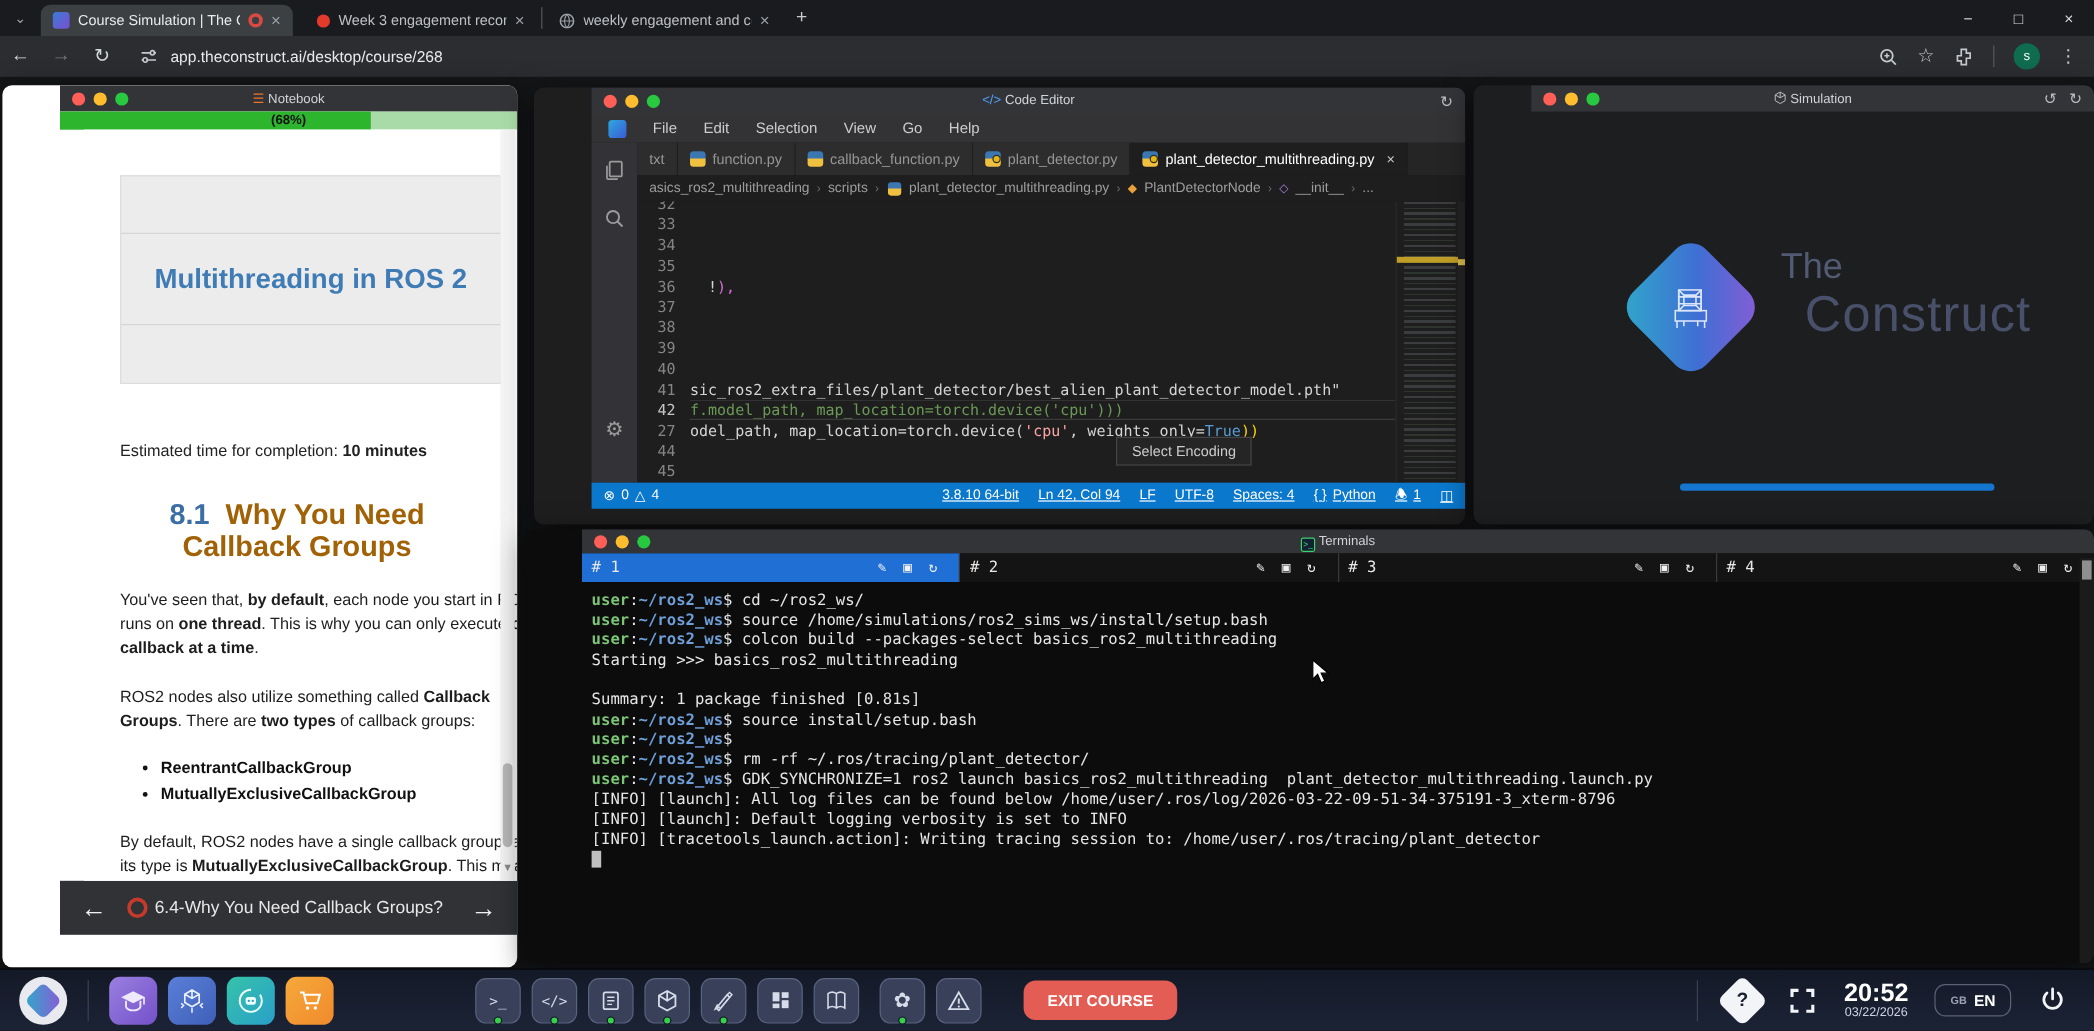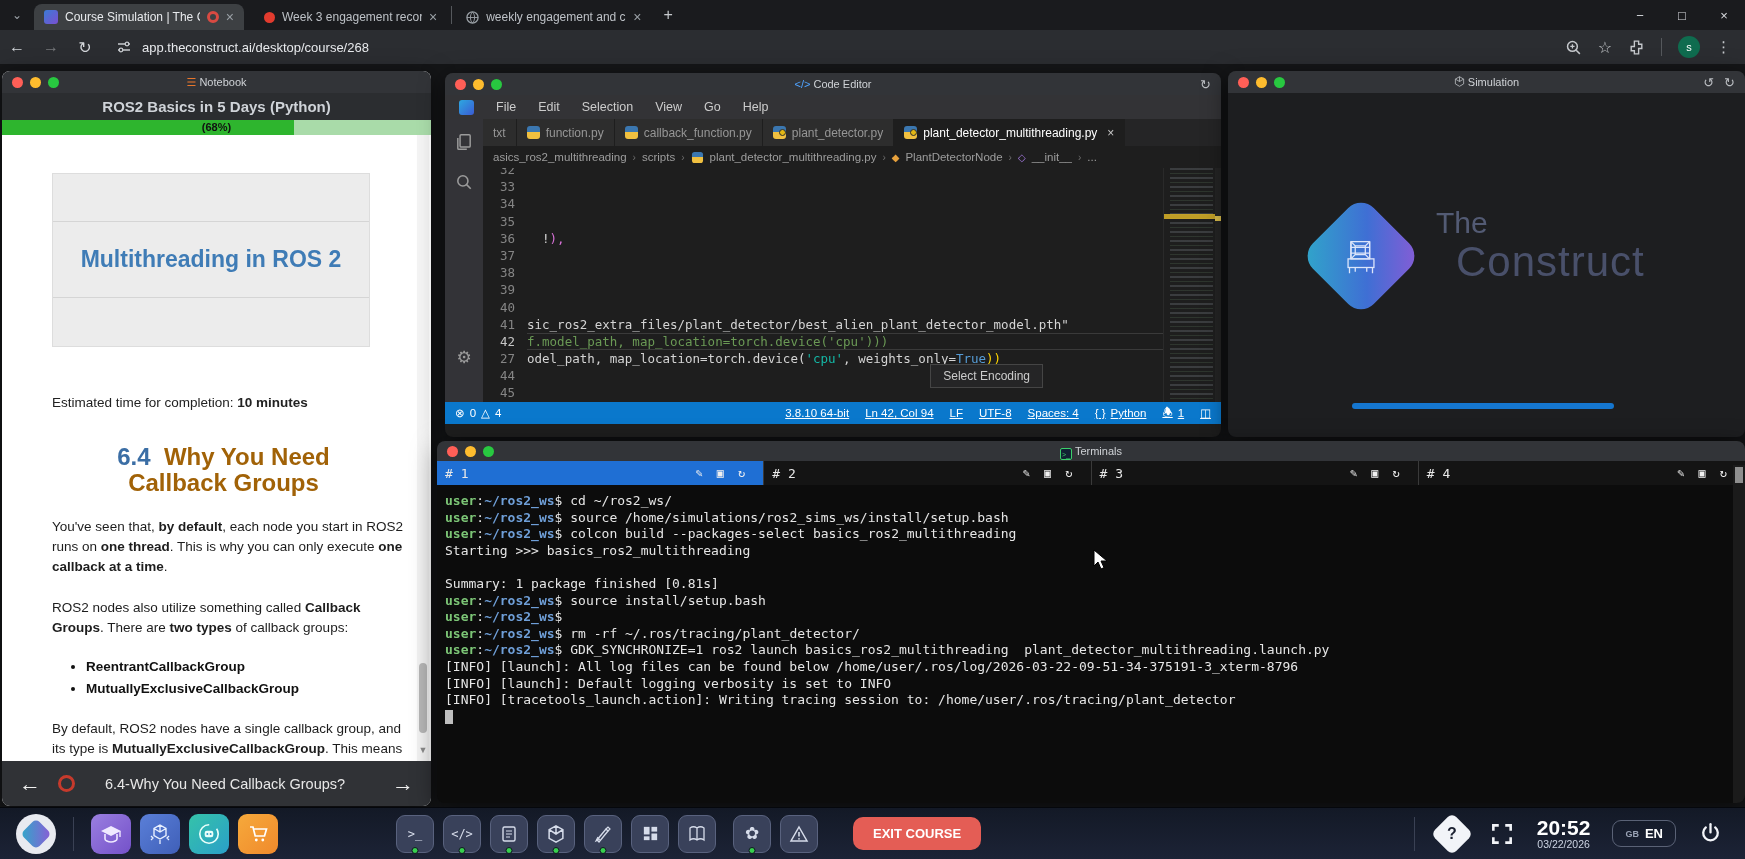--- a/index.html
+++ b/index.html
@@ -21,21 +21,21 @@
   .winctl span { width:42px; height:30px; display:flex; align-items:center; justify-content:center; color:#dadce0; font-size:13px; }
   #addrbar { left:0; top:30px; width:1745px; height:34px; background:#2b2d31; display:flex; align-items:center; color:#c6c9cd; }
   #addrbar .navic { width:34px; text-align:center; font-size:16px; color:#d3d6da; }
   #addrbar .dim { color:#77797c; }
   .urltext { font-size:13px; color:#e8eaed; margin-left:10px; }
   .rowicons { margin-left:auto; display:flex; align-items:center; gap:16px; padding-right:14px; }
   .avatar { width:22px; height:22px; border-radius:50%; background:#0f6c4f; color:#fff; font-size:11px; display:flex; align-items:center; justify-content:center; }
   .vsep { width:1px; height:18px; background:#55585c; }
 
   
-  .window { position:absolute; border-radius:8px; box-shadow:0 6px 24px rgba(0,0,0,.55); overflow:hidden; }
+  .window { position:absolute; border-radius:8px; box-shadow:0 6px 24px rgba(0,0,0,.55); overflow:hidden;padding-left:48px; }
   .titlebar { height:22px; background:#323438; display:flex; align-items:center; position:relative; }
   .lights { display:flex; gap:7px; margin-left:10px; }
   .lights i { width:11px; height:11px; border-radius:50%; display:block; }
   .l-red{background:#ff5f57;} .l-yel{background:#febc2e;} .l-grn{background:#28c840;}
   .wtitle { position:absolute; left:0; right:0; text-align:center; font-size:11px; color:#cfd2d6; pointer-events:none; }
   .titlebar .right { margin-left:auto; margin-right:10px; display:flex; gap:10px; color:#b9bcc0; font-size:13px; z-index:2; }
 
   
   #notebook { left:2px; top:71px; width:429px; height:735px; background:#fff; }
   #nb-course { background:#2b2d30; height:27px; display:flex; align-items:center; justify-content:center; font-size:15px; font-weight:bold; color:#cfd3d8; }
@@ -84,21 +84,21 @@
   #ed-crumbs .sep { color:#6d6d6d; font-size:10px; }
   .ic-class { color:#e8a13c; font-size:10px; }
   .ic-method { color:#a57ae0; font-size:10px; }
   #ed-editor { flex:1; display:flex; position:relative; overflow:hidden; background:#1e1e1e; }
   #editor-gutter { width:44px; text-align:right; padding-right:12px; color:#858585; font-family:"DejaVu Sans Mono", monospace; font-size:12.5px; margin-top:-7px; }
   #editor-gutter .ln { height:17.2px; line-height:17.2px; }
   #editor-gutter .ln.cur { color:#c6c6c6; }
   #editor-code { flex:1; font-family:"DejaVu Sans Mono", monospace; font-size:12.5px; color:#d4d4d4; margin-top:-7px; overflow:hidden; }
   #editor-code .cl { height:17.2px; line-height:17.2px; white-space:pre; }
   #editor-code .cl.cur { box-shadow:inset 0 1px 0 #3a3a3a, inset 0 -1px 0 #3a3a3a; }
-  .tk-cmt{color:#6a9955;} .tk-str{color:#14b8a6;} .tk-kw{color:#569cd6;}
+  .tk-cmt{color:#6a9955;} .tk-str{color:#fca5a5;} .tk-kw{color:#569cd6;}
   .tk-gold{color:#ffd602;} .tk-mag{color:#d670d6;} .tk-plain{color:#d4d4d4;}
   #ed-minimap { width:58px; background:#1e1e1e; border-left:1px solid #2a2a2a; position:relative; }
   #ed-minimap .mm { position:absolute; left:6px; right:8px; top:0; height:100%;
     background:repeating-linear-gradient(180deg, rgba(160,170,180,.22) 0 2px, transparent 2px 5px, rgba(120,160,120,.18) 5px 6px, transparent 6px 9px); }
   #ed-minimap .sel { position:absolute; left:0; right:0; top:46px; height:5px; background:rgba(220,180,40,.85); }
   #ed-ruler { position:absolute; right:0; top:0; width:6px; height:100%; background:#242424; }
   #ed-ruler .mark { position:absolute; right:0; width:6px; height:5px; background:#d7ba4a; top:48px; }
   #ed-tooltip { position:absolute; right:178px; bottom:14px; background:#252526; border:1px solid #454545; color:#cccccc; font-size:12px; padding:4px 12px; z-index:5; }
   #ed-status { height:22px; background:#0a78cc; display:flex; align-items:center; color:#fff; font-size:11.5px; padding:0 10px; gap:14px; }
   #ed-status .grp { display:flex; align-items:center; gap:5px; }
@@ -218,36 +218,35 @@
 
   <div id="notebook" class="window">
     <div class="titlebar">
       <div class="lights">
           <i class="l-red"></i>
           <i class="l-yel"></i>
           <i class="l-grn"></i>
         </div>
       <div class="wtitle"><span style="color:#e8762c;">☰</span> <span>Notebook</span></div>
     </div>
-    <div id="nb-course">ROS2 Basics in 5 Days (Python)</div>
     <div id="nb-progress">
       <div class="fill" style="width:68%;"></div>
       <div class="lbl">(68%)</div>
     </div>
     <div id="nb-content">
       <div id="nb-card">
         <div class="sec"></div>
         <div class="mid">
             <h2>Multithreading in ROS 2</h2>
           </div>
         <div class="sec"></div>
       </div>
       <div class="nb-esttime"><span>Estimated time for completion: </span><b>10 minutes</b></div>
       <div class="nb-h64">
-        <span class="num">6.4</span>&nbsp;&nbsp;<span class="txt">Why You Need</span><br>
+        <span class="num">8.1</span>&nbsp;&nbsp;<span class="txt">Why You Need</span><br>
         <span class="txt">Callback Groups</span>
       </div>
       <p class="nb-p"><span>You've seen that, </span><b>by default</b><span>, each node you start in ROS2 runs on </span><b>one thread</b><span>. This is why you can only execute </span><b>one callback at a time</b><span>.</span></p>
       <p class="nb-p"><span>ROS2 nodes also utilize something called </span><b>Callback Groups</b><span>. There are </span><b>two types</b><span> of callback groups:</span></p>
       <ul class="nb-ul">
         <li>ReentrantCallbackGroup</li>
         <li>MutuallyExclusiveCallbackGroup</li>
       </ul>
       <p class="nb-p"><span>By default, ROS2 nodes have a single callback group, and its type is </span><b>MutuallyExclusiveCallbackGroup</b><span>. This means that in a default ROS2 node, all callbacks defined within that node will be plugged into the</span></p>
       <div id="nb-scroll">

